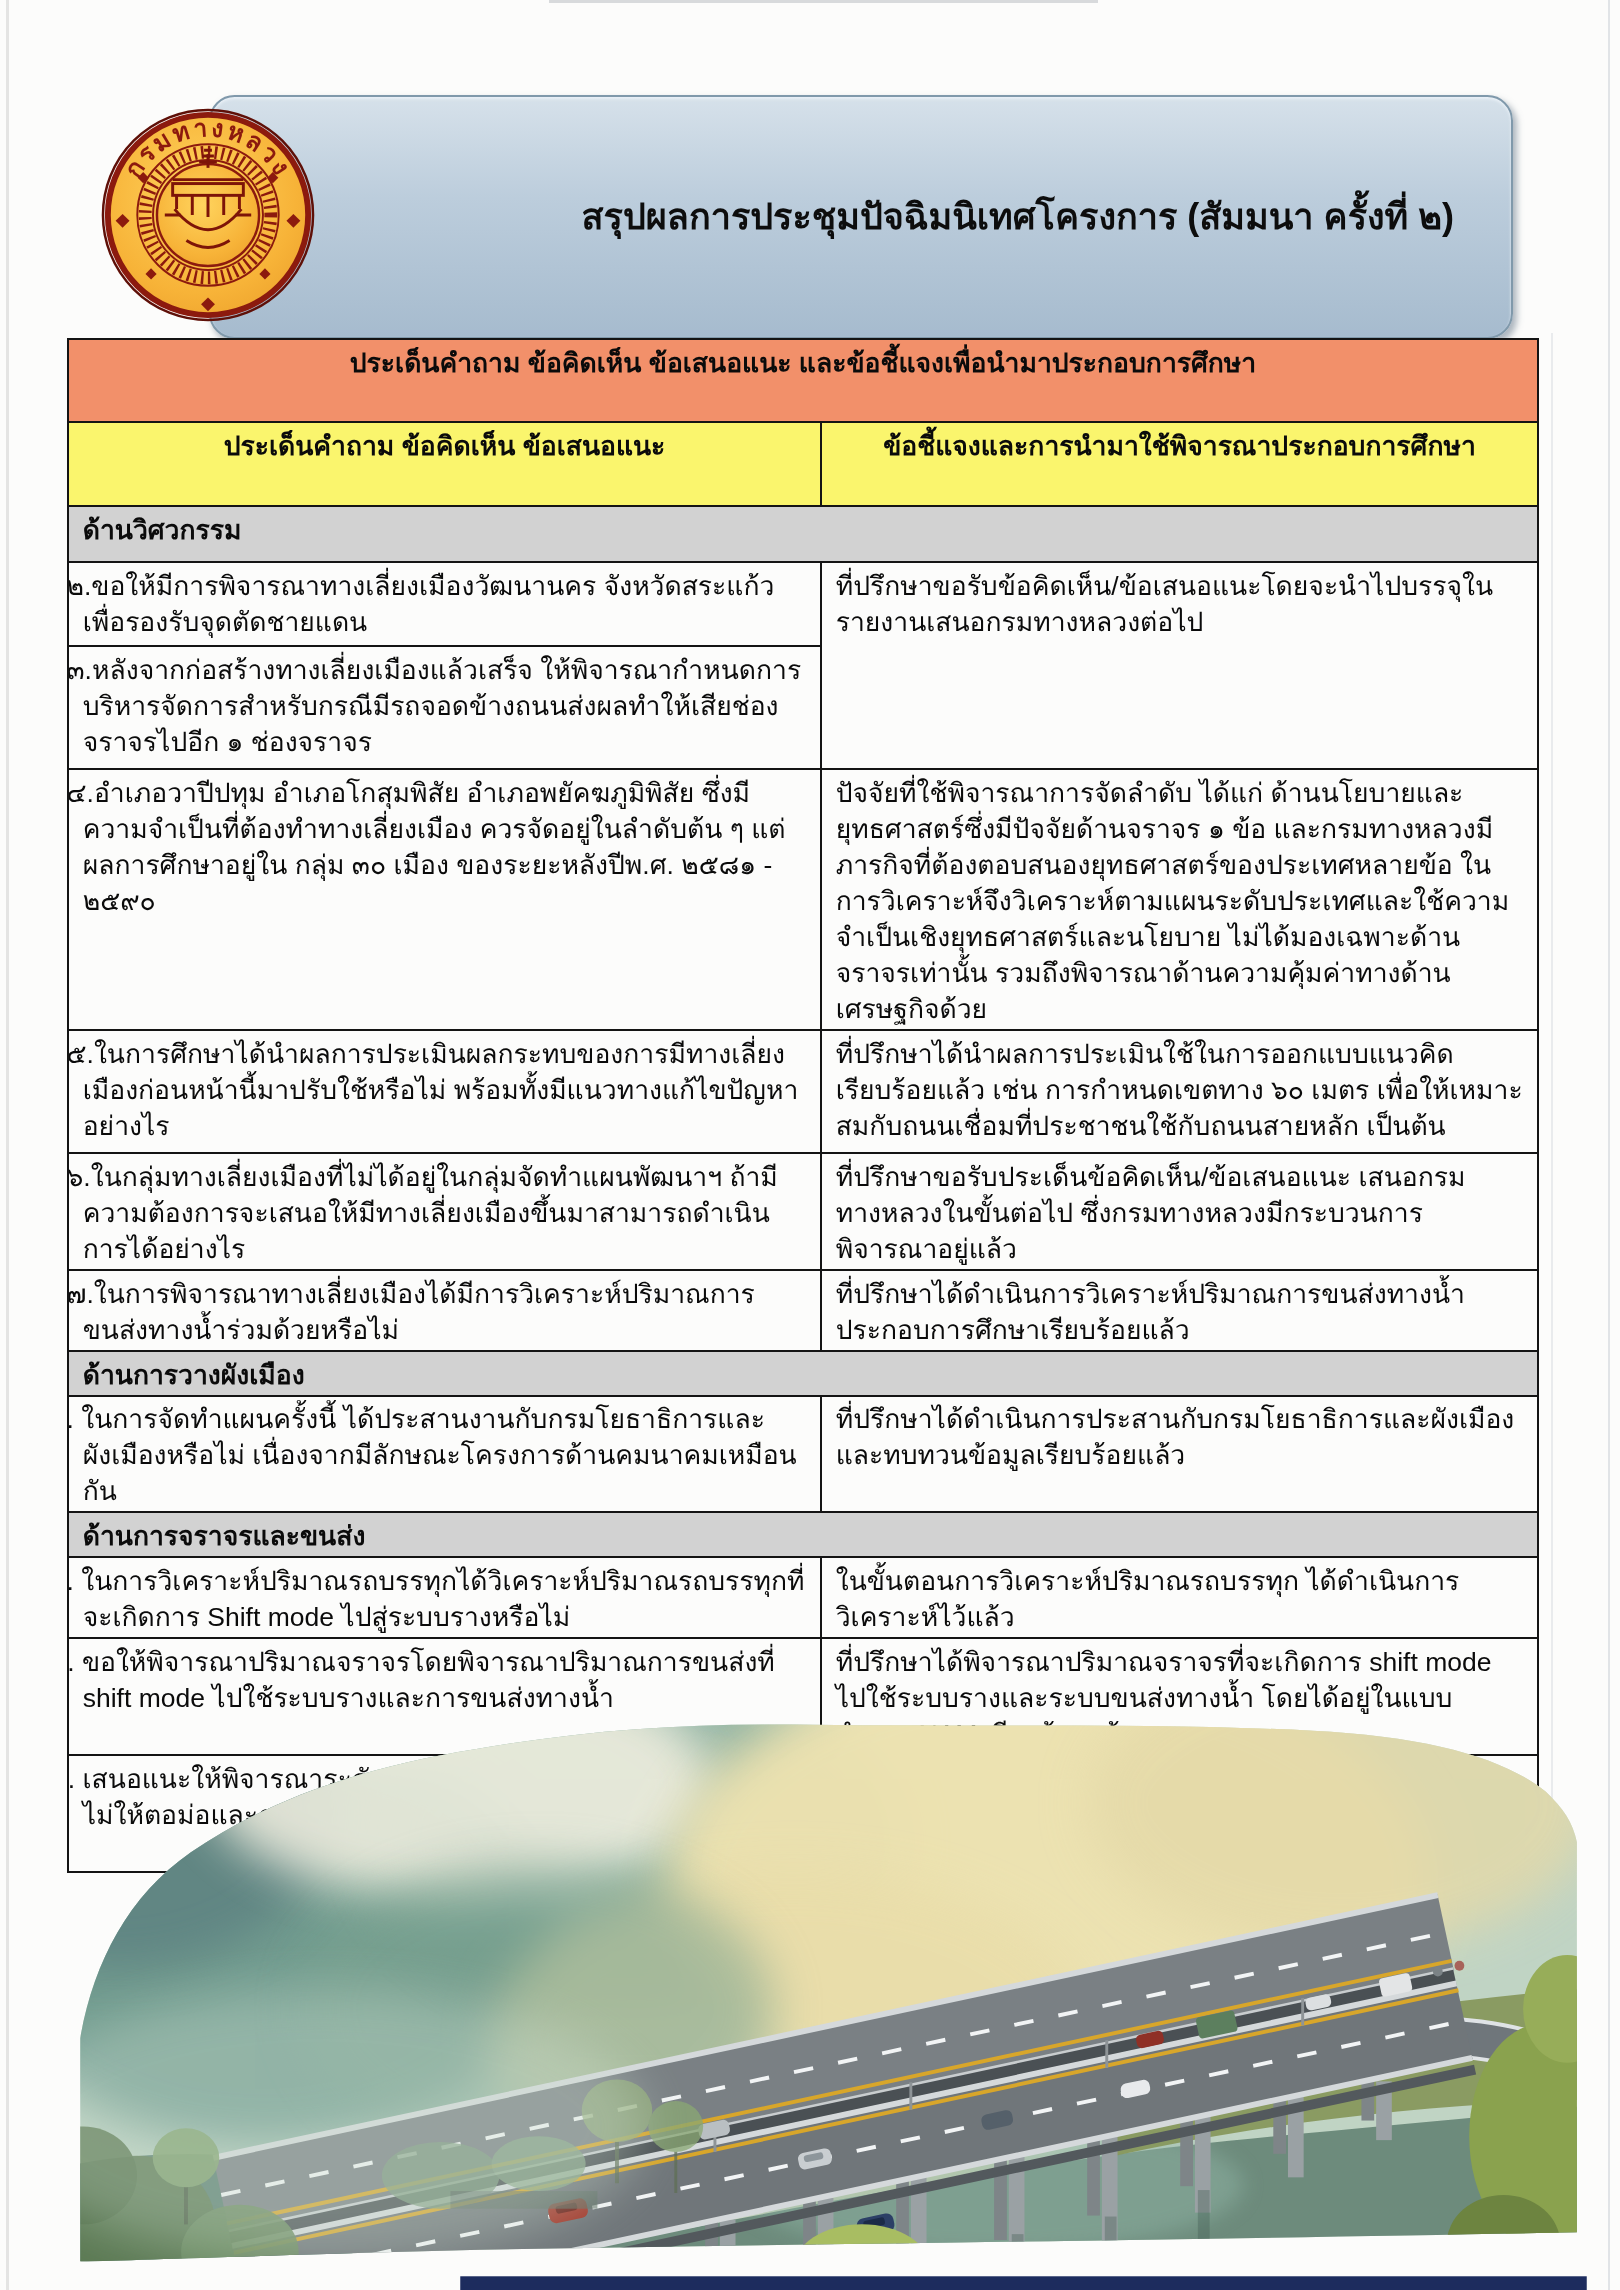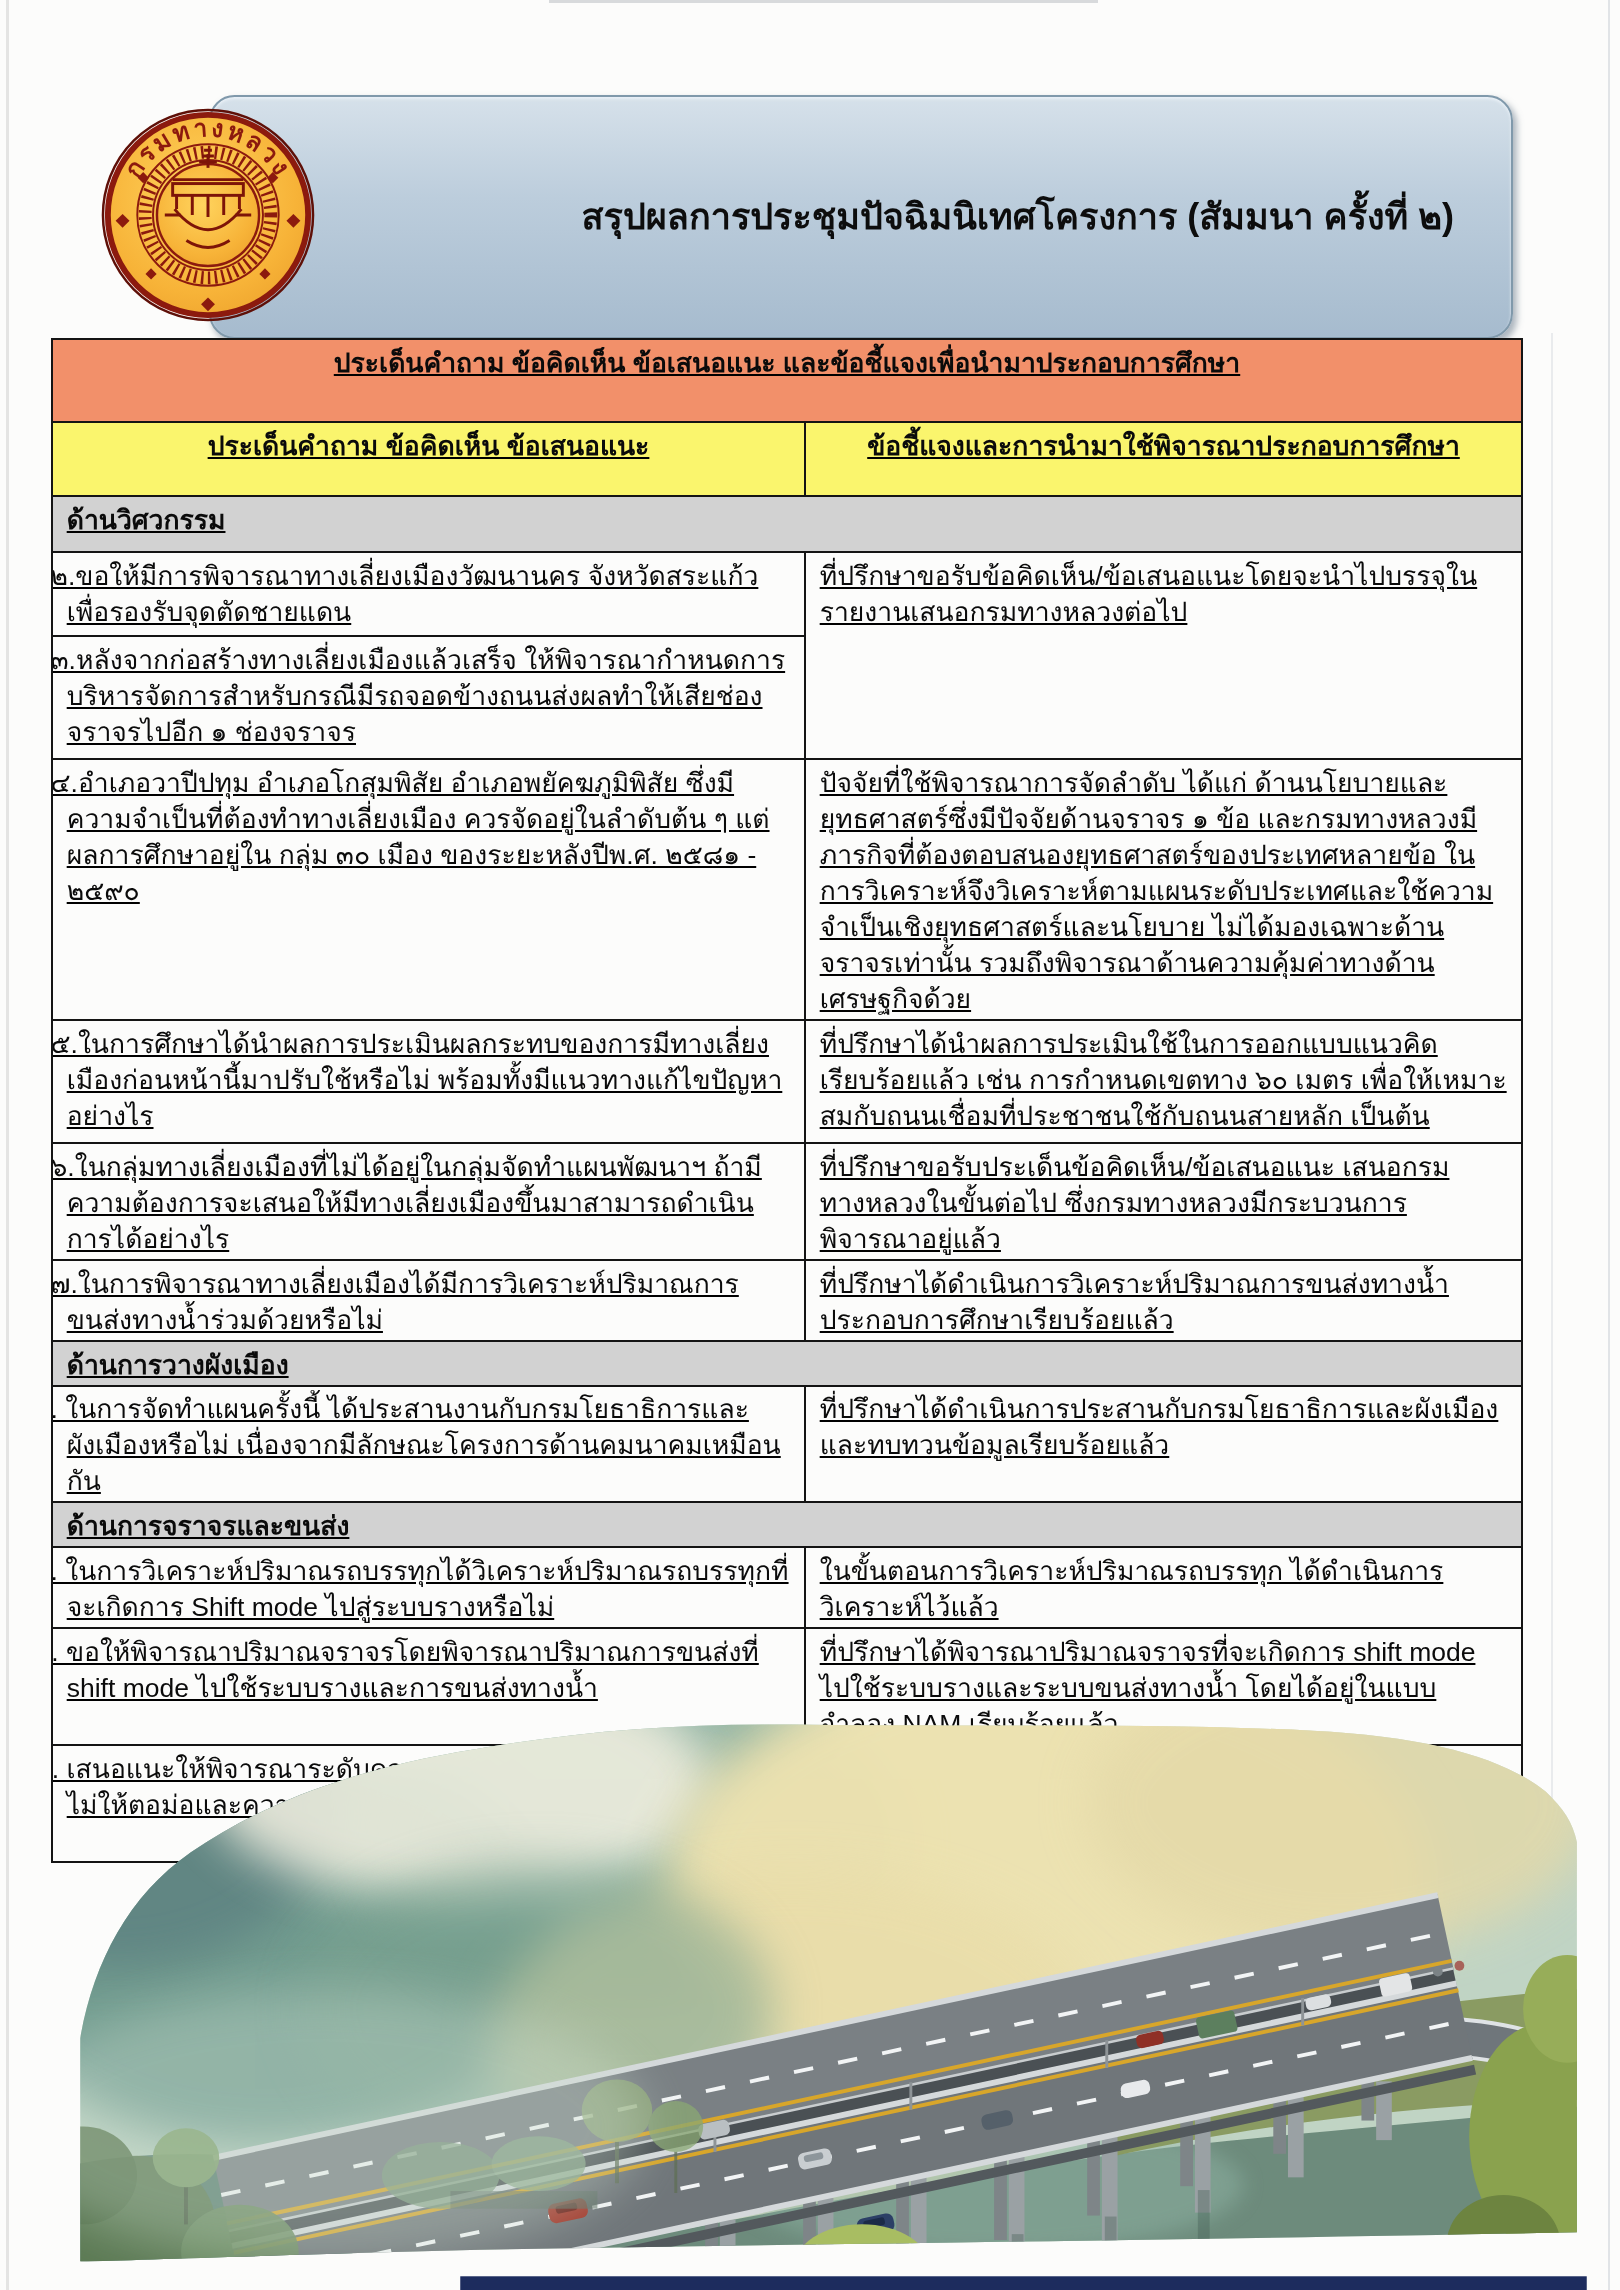--- a/index.html
+++ b/index.html
@@ -24,24 +24,23 @@
     box-shadow:3.9px 4.9px 6.9px rgba(96,114,131,.5), inset 0 2px 2.9px #eaf1f7;
     display:flex; flex-direction:column; justify-content:center;
     padding:0 57px 0 186px; text-align:right;
   }
   .title-line1{ font-size:36px; font-weight:bold; color:#0d0d0d; line-height:1.0; }
   .title-line2{ font-size:34px; font-weight:bold; color:#0d0d0d; line-height:1.0; margin-top:37px; }
   .seal{ position:absolute; left:100px; top:105px; width:216px; height:218px; }
 
   
   table.qa{
-    position:absolute; left:51px; top:338px; width:1470px;
+    position:absolute; left:67px; top:338px; width:1470px;
     border-collapse:collapse; table-layout:fixed;
     border:2.9px solid #141414;
-    text-decoration:underline;
   }
   table.qa col.c1{ width:753px; }
   table.qa col.c2{ width:717px; }
   table.qa td{
     border:2px solid #141414;
     vertical-align:top;
     font-size:26.5px; line-height:36px; color:#0b0b0b;
     padding:4.9px 13.7px 2px 13.7px;
     overflow:hidden;
   }
@@ -123,21 +122,21 @@
 
   <table class="qa">
     <colgroup>
         <col class="c1">
         <col class="c2">
       </colgroup>
     <tbody>
       <tr style="height:83px">
         <td class="tbl-title" colspan="2">ประเด็นคำถาม ข้อคิดเห็น ข้อเสนอแนะ และข้อชี้แจงเพื่อนำมาประกอบการศึกษา</td>
       </tr>
-      <tr style="height:74px">
+      <tr style="height:84px">
         <td class="colhead">ประเด็นคำถาม ข้อคิดเห็น ข้อเสนอแนะ</td>
         <td class="colhead">ข้อชี้แจงและการนำมาใช้พิจารณาประกอบการศึกษา</td>
       </tr>
 
       <tr style="height:56px">
         <td class="section" colspan="2">ด้านวิศวกรรม</td>
       </tr>
       <tr style="height:84px">
         <td class="q">๑๒.ขอให้มีการพิจารณาทางเลี่ยงเมืองวัฒนานคร จังหวัดสระแก้ว เพื่อรองรับจุดตัดชายแดน</td>
         <td class="a" rowspan="2">ที่ปรึกษาขอรับข้อคิดเห็น/ข้อเสนอแนะโดยจะนำไปบรรจุในรายงานเสนอกรมทางหลวงต่อไป</td>

